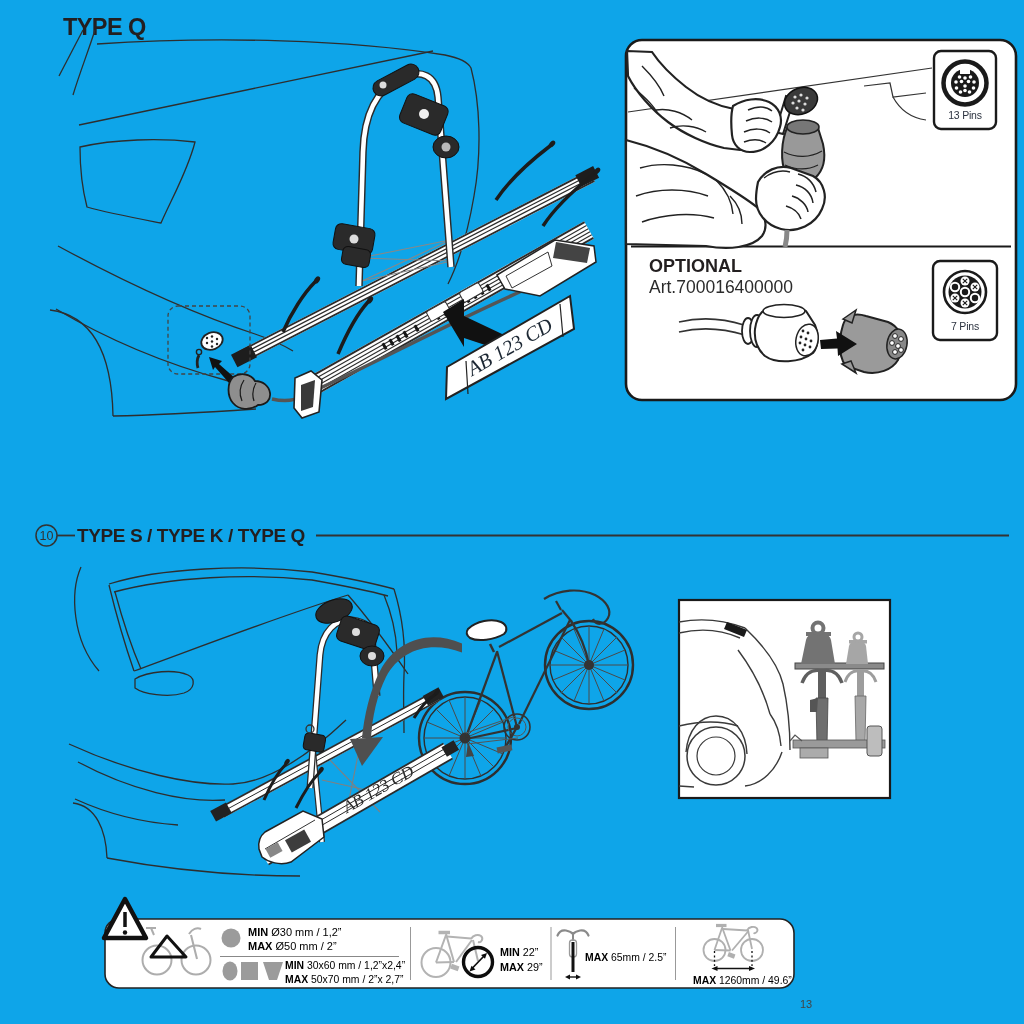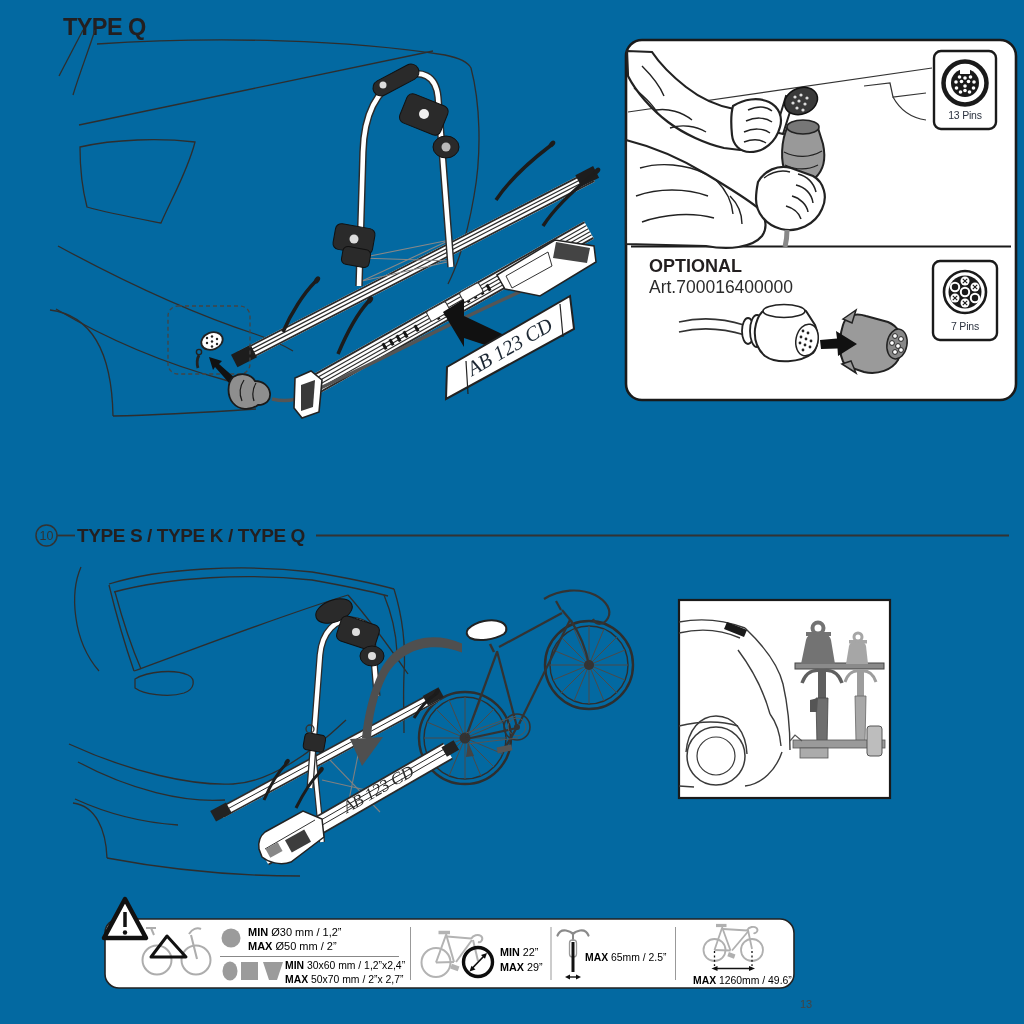--- a/index.html
+++ b/index.html
@@ -1,16 +1,16 @@
 <!DOCTYPE html>
 <html><head>
 <meta charset="utf-8">
 <style>
   html,body{margin:0;padding:0;background:#fff;}
-  #page{position:relative;width:1024px;height:1024px;background:#0369a1;overflow:hidden;
+  #page{position:relative;width:1024px;height:1024px;background:#0ea5e9;overflow:hidden;
         font-family:"Liberation Sans",sans-serif;}
   svg{display:block;}
 </style>
 </head>
 <body>
 <div id="page">
 <svg width="1024" height="1024" viewBox="0 0 1024 1024">
 
 <g id="headings">
   <text x="63" y="34.5" font-size="23.5" font-weight="bold" fill="#231f20" letter-spacing="-0.6">TYPE Q</text>

